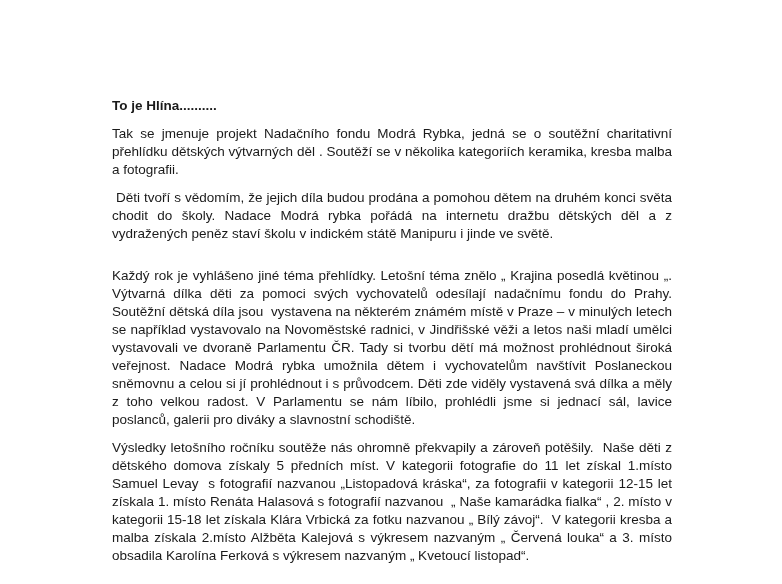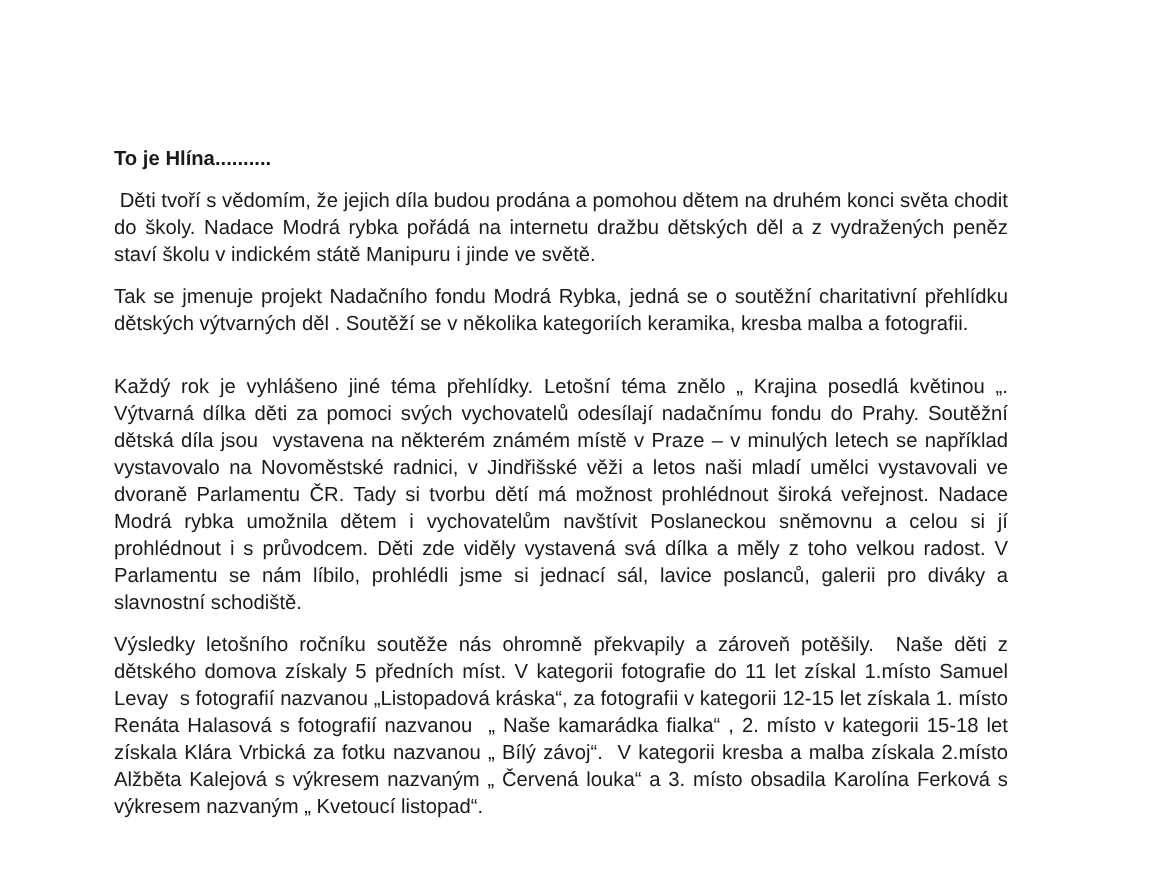--- a/index.html
+++ b/index.html
@@ -5,21 +5,21 @@
   * { margin: 0; padding: 0; box-sizing: border-box; }
   html, body {
     width: 782px;
     height: 584px;
     background: #ffffff;
     overflow: hidden;
   }
   .page {
     width: 782px;
     height: 584px;
-    padding: 97px 110px 0 76px;
+    padding: 97px 110px 0 112px;
     background: #ffffff;
     font-family: "Liberation Sans", sans-serif;
     color: #1a1a1a;
     overflow: hidden;
   }
   .doc-heading {
     font-size: 13.5px;
     font-weight: 700;
     line-height: 18px;
     margin-bottom: 10px;
@@ -35,18 +35,18 @@
   }
   
   .doc-body p:nth-child(3) { margin-top: 24px; }
 </style>
 </head>
 <body>
 
 <div class="page">
   <h1 class="doc-heading">To je Hlína..........</h1>
   <div class="doc-body">
+      <p>Tak se jmenuje projekt Nadačního fondu Modrá Rybka, jedná se o soutěžní charitativní přehlídku dětských výtvarných děl . Soutěží se v několika kategoriích keramika, kresba malba a fotografii.</p>
       <p> Děti tvoří s vědomím, že jejich díla budou prodána a pomohou dětem na druhém konci světa chodit do školy. Nadace Modrá rybka pořádá na internetu dražbu dětských děl a z vydražených peněz staví školu v indickém státě Manipuru i jinde ve světě.</p>
-      <p>Tak se jmenuje projekt Nadačního fondu Modrá Rybka, jedná se o soutěžní charitativní přehlídku dětských výtvarných děl . Soutěží se v několika kategoriích keramika, kresba malba a fotografii.</p>
       <p>Každý rok je vyhlášeno jiné téma přehlídky. Letošní téma znělo „ Krajina posedlá květinou „. Výtvarná dílka děti za pomoci svých vychovatelů odesílají nadačnímu fondu do Prahy. Soutěžní dětská díla jsou  vystavena na některém známém místě v Praze – v minulých letech se například vystavovalo na Novoměstské radnici, v Jindřišské věži a letos naši mladí umělci vystavovali ve dvoraně Parlamentu ČR. Tady si tvorbu dětí má možnost prohlédnout široká veřejnost. Nadace Modrá rybka umožnila dětem i vychovatelům navštívit Poslaneckou sněmovnu a celou si jí prohlédnout i s průvodcem. Děti zde viděly vystavená svá dílka a měly z toho velkou radost. V Parlamentu se nám líbilo, prohlédli jsme si jednací sál, lavice poslanců, galerii pro diváky a slavnostní schodiště.</p>
       <p>Výsledky letošního ročníku soutěže nás ohromně překvapily a zároveň potěšily.  Naše děti z dětského domova získaly 5 předních míst. V kategorii fotografie do 11 let získal 1.místo Samuel Levay  s fotografií nazvanou „Listopadová kráska“, za fotografii v kategorii 12-15 let získala 1. místo Renáta Halasová s fotografií nazvanou  „ Naše kamarádka fialka“ , 2. místo v kategorii 15-18 let získala Klára Vrbická za fotku nazvanou „ Bílý závoj“.  V kategorii kresba a malba získala 2.místo Alžběta Kalejová s výkresem nazvaným „ Červená louka“ a 3. místo obsadila Karolína Ferková s výkresem nazvaným „ Kvetoucí listopad“.</p>
     </div>
 </div>
 
 </body></html>

